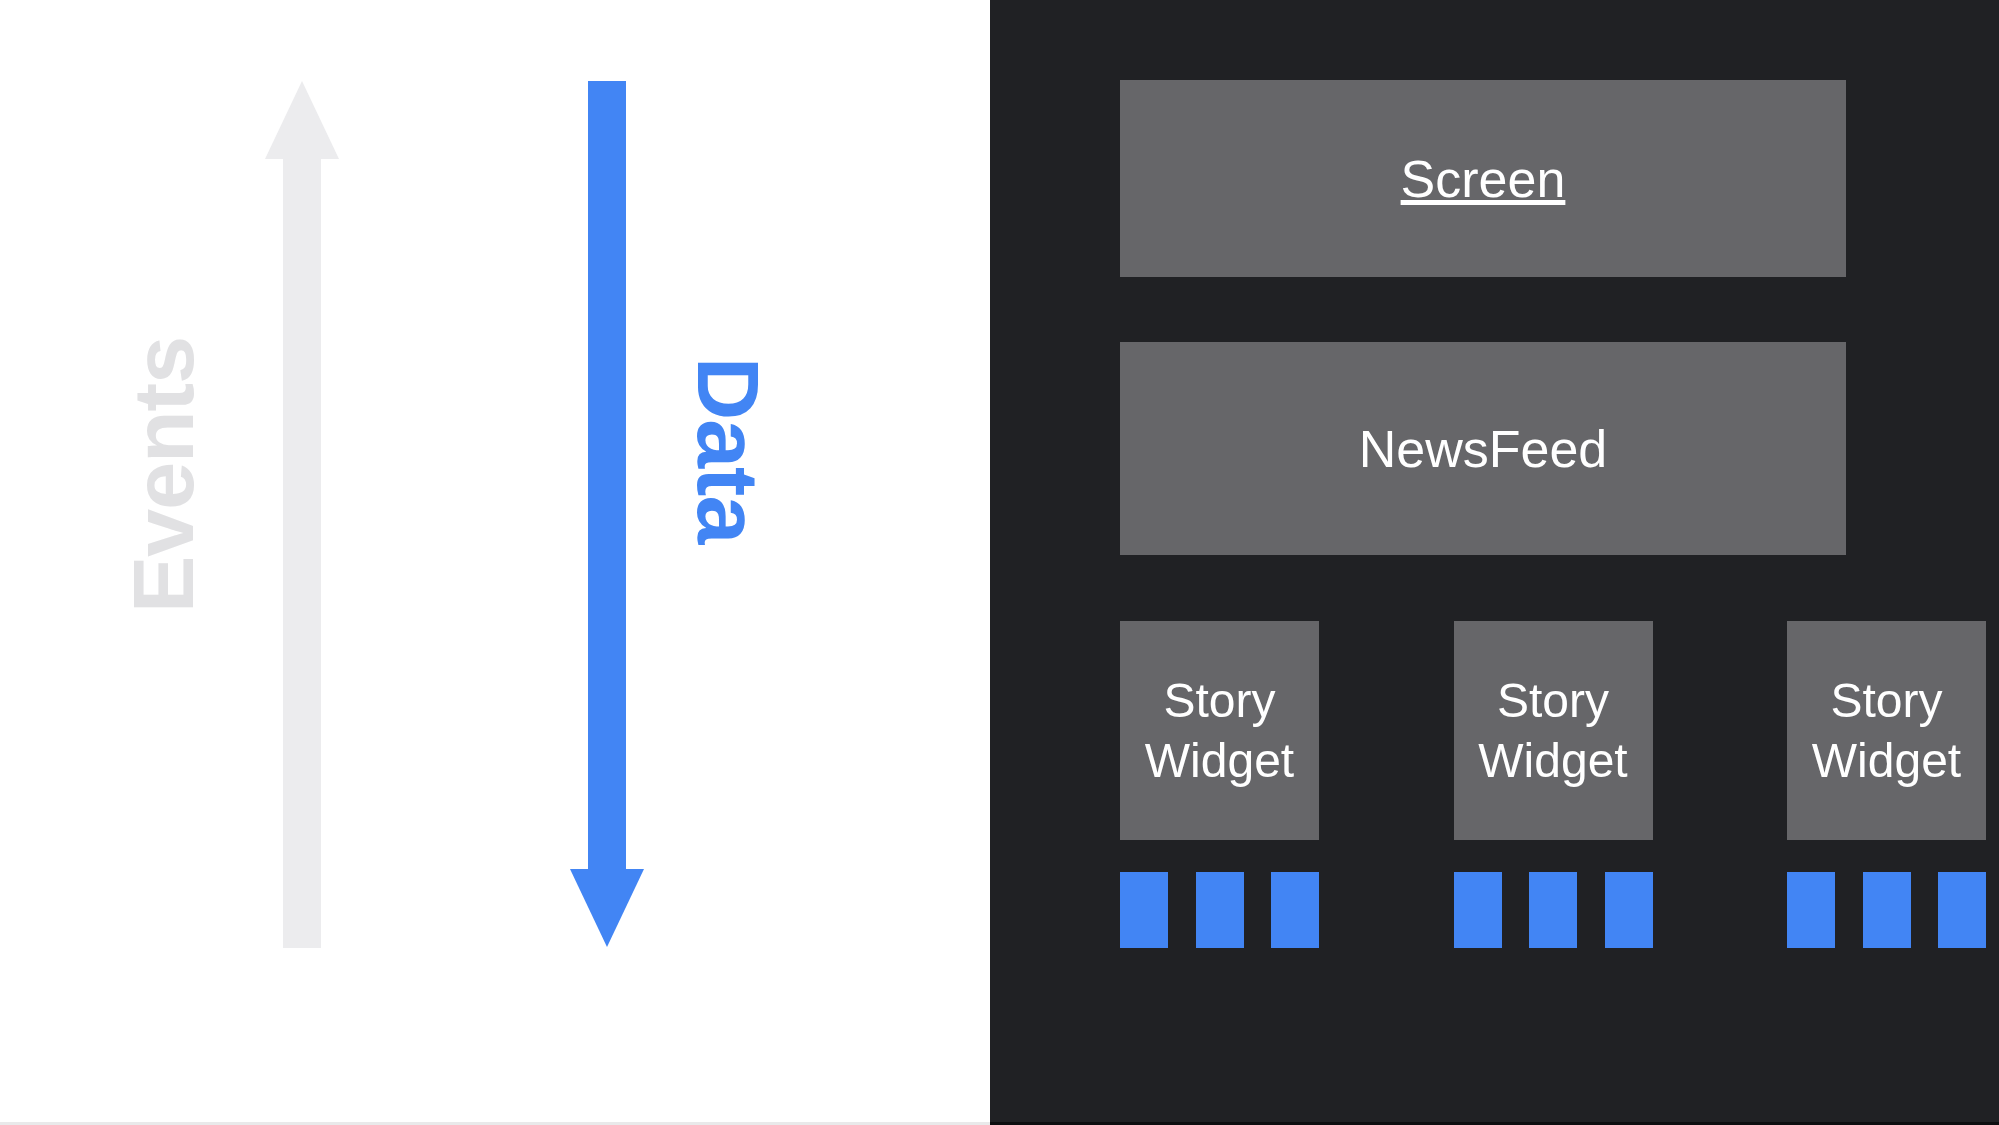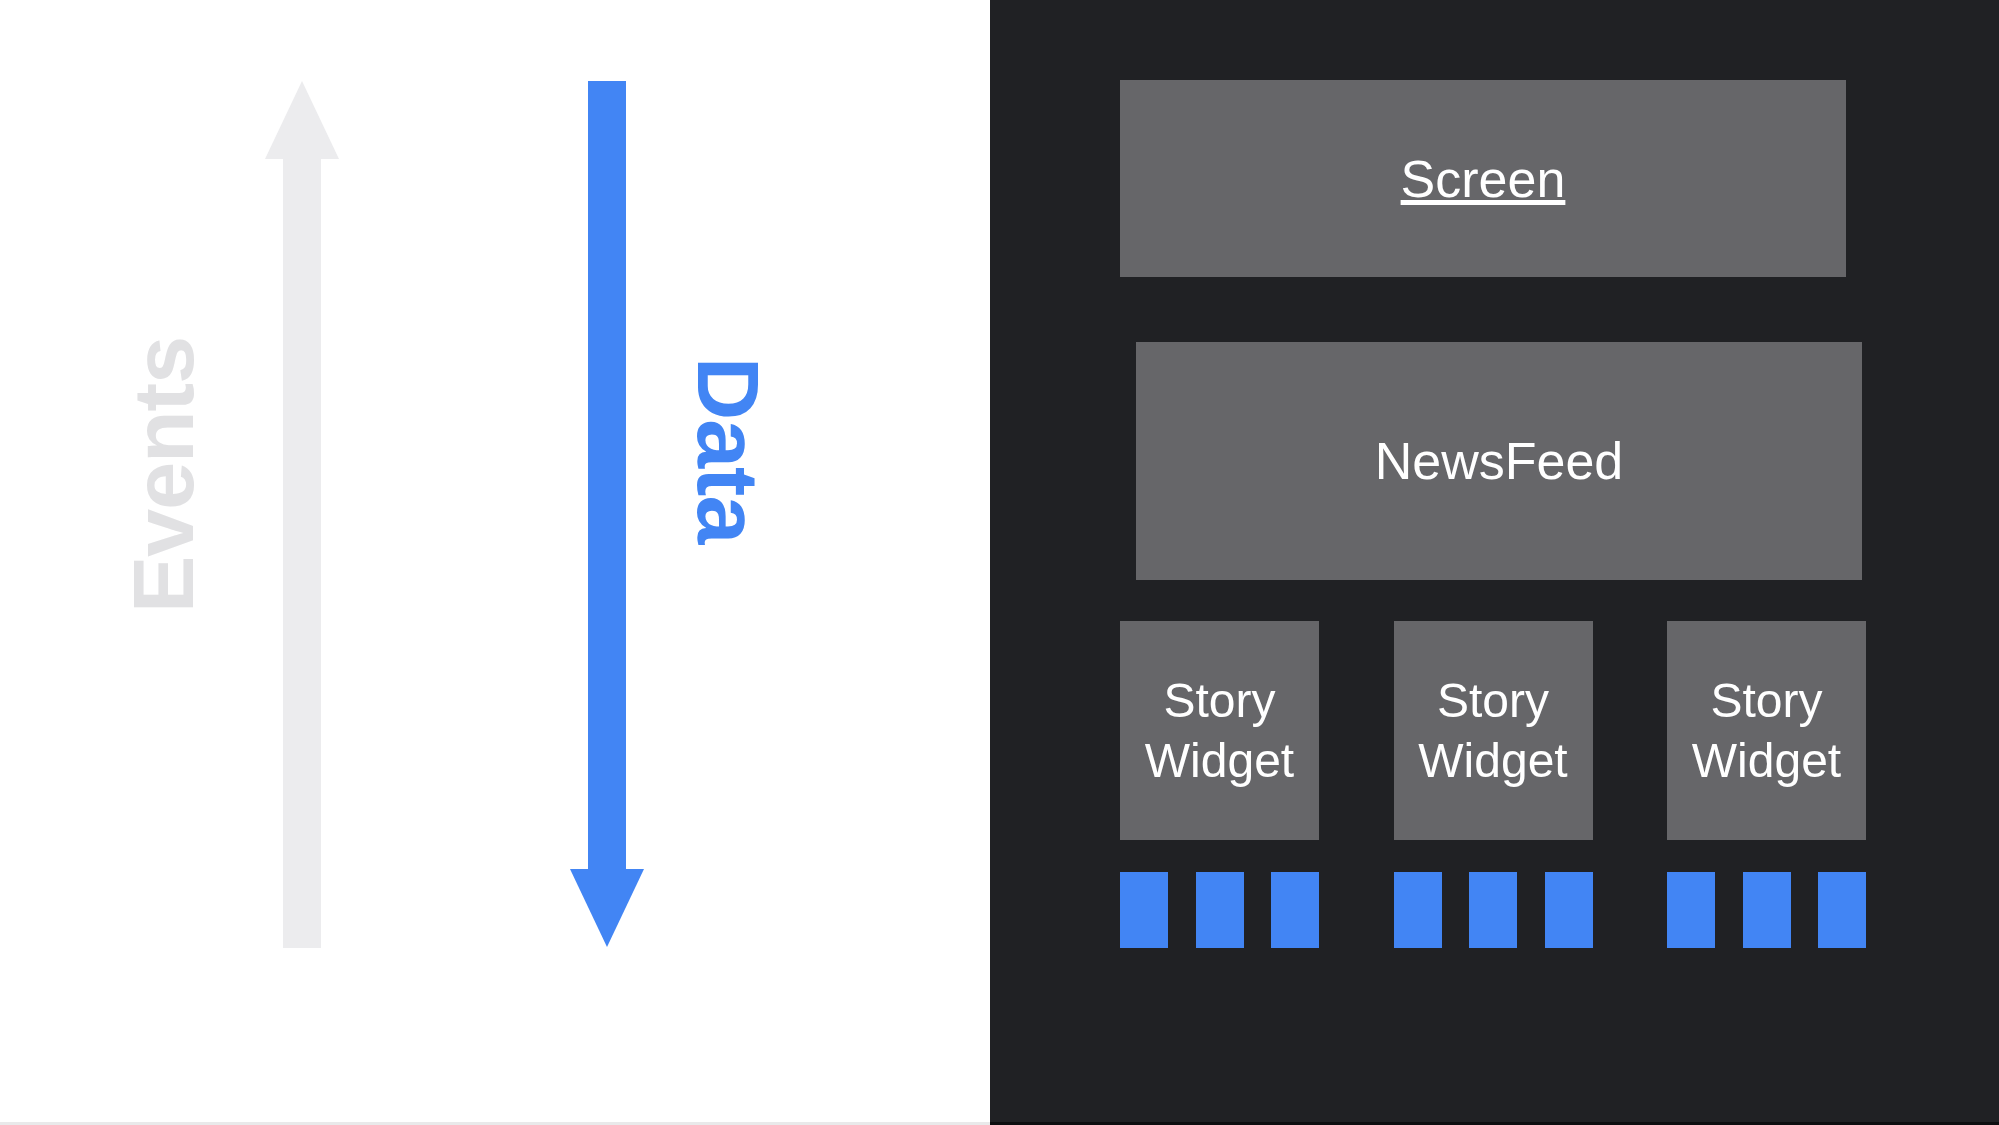--- a/index.html
+++ b/index.html
@@ -75,24 +75,24 @@
 
   .gray-box {
     position: absolute; left: 130px; width: 726px;
     background: var(--box-gray);
     display: flex; align-items: center; justify-content: center;
     color: var(--box-text);
     font-size: 52px;
     font-weight: 500;
   }
   .screen-box   { top: 80px;  height: 197px; text-decoration: underline; }
-  .newsfeed-box { top: 342px; height: 238px; margin-left: 16px; }
+  .newsfeed-box { top: 342px; height: 213px; }
 
   .stories-row {
-    position: absolute; left: 130px; top: 621px; width: 746px;
+    position: absolute; left: 130px; top: 621px; width: 866px;
     display: flex; justify-content: space-between;
   }
   .story-col { width: 199px; display: flex; flex-direction: column; }
   .story-box {
     width: 199px; height: 219px;
     background: var(--box-gray);
     display: flex; align-items: center; justify-content: center;
     text-align: center;
     color: var(--box-text);
     font-size: 48px;

